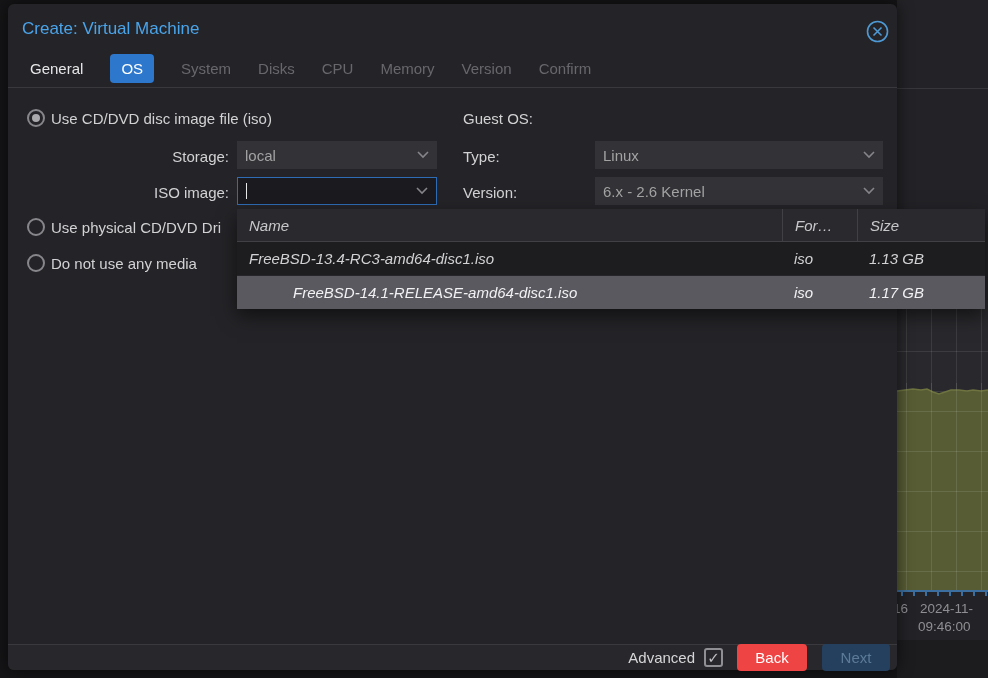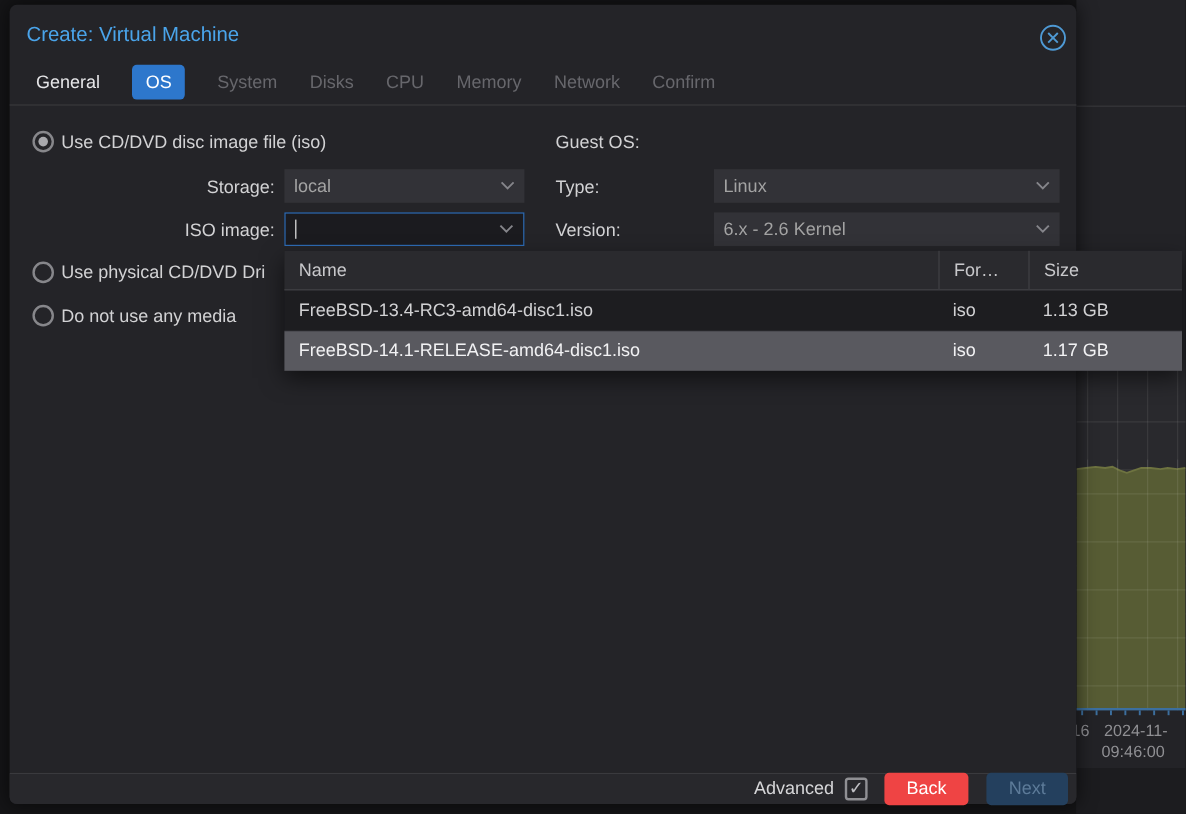--- a/index.html
+++ b/index.html
@@ -62,31 +62,31 @@
   #adv-label{color:#d6d6d8;margin-right:9px;}
   #adv-check{width:19px;height:19px;border:2px solid #909094;border-radius:3px;box-sizing:border-box;
              color:#c0c0c4;font-size:15px;line-height:15px;text-align:center;margin-right:14px;}
   .btn{height:27px;border-radius:4px;display:flex;align-items:center;justify-content:center;
        font-size:15px;cursor:pointer;}
   #btn-back{width:70px;background:#ef4444;color:#ffffff;margin-right:15px;}
   #btn-next{width:68px;background:#24405e;color:#5d7b99;}
 
   
   #iso-picker{left:237px;top:209px;width:748px;height:99px;background:#1d1d20;z-index:5;
-              box-shadow:0 8px 18px rgba(0,0,0,0.55);}
+              box-shadow:0 8px 18px rgba(0,0,0,0.55);font-style:italic;}
   #iso-picker .hdr{display:flex;height:32px;background:#2a2a2e;border-bottom:1px solid #414145;
                    align-items:center;color:#c8c8cb;}
   #iso-picker .hdr .c{box-sizing:border-box;height:100%;display:flex;align-items:center;padding-left:12px;}
   #iso-picker .c.name{flex:1;}
   #iso-picker .c.fmt{width:75px;}
   #iso-picker .c.size{width:128px;}
   #iso-picker .hdr .c.fmt,#iso-picker .hdr .c.size{border-left:1px solid #414145;}
   #iso-picker .row{display:flex;height:33px;align-items:center;color:#d2d2d4;cursor:pointer;}
   #iso-picker .row .c{box-sizing:border-box;padding-left:12px;}
-  #iso-picker .row.sel{background:#59595f;color:#f2f2f4;}
+  #iso-picker .row.sel{background:#59595f;color:#f2f2f4;padding-left:44px;}
 </style>
 </head>
 <body>
 
 <div id="bg-right" class="abs">
   <div class="toolbar-line"></div>
   <div id="bg-chart">
     <div class="vgrid"></div>
     <div class="hgrid"></div>
     <svg width="91" height="207" viewBox="0 0 91 207">
@@ -115,21 +115,21 @@
     </svg>
   </div>
 
   <div id="tabbar">
     <span class="tab normal">General</span>
     <span class="tab active">OS</span>
     <span class="tab">System</span>
     <span class="tab">Disks</span>
     <span class="tab">CPU</span>
     <span class="tab">Memory</span>
-    <span class="tab">Network</span>
+    <span class="tab">Version</span>
     <span class="tab">Confirm</span>
   </div>
 
   <div class="radio" style="left:19px;top:105px;">
     <span class="dot"></span>
   </div>
   <span class="flabel" style="left:43px;top:106px;">Use CD/DVD disc image file (iso)</span>
 
   <span class="flabel r" style="left:61px;top:144px;">Storage:</span>
   <div class="field" style="left:229px;top:137px;width:200px;">

